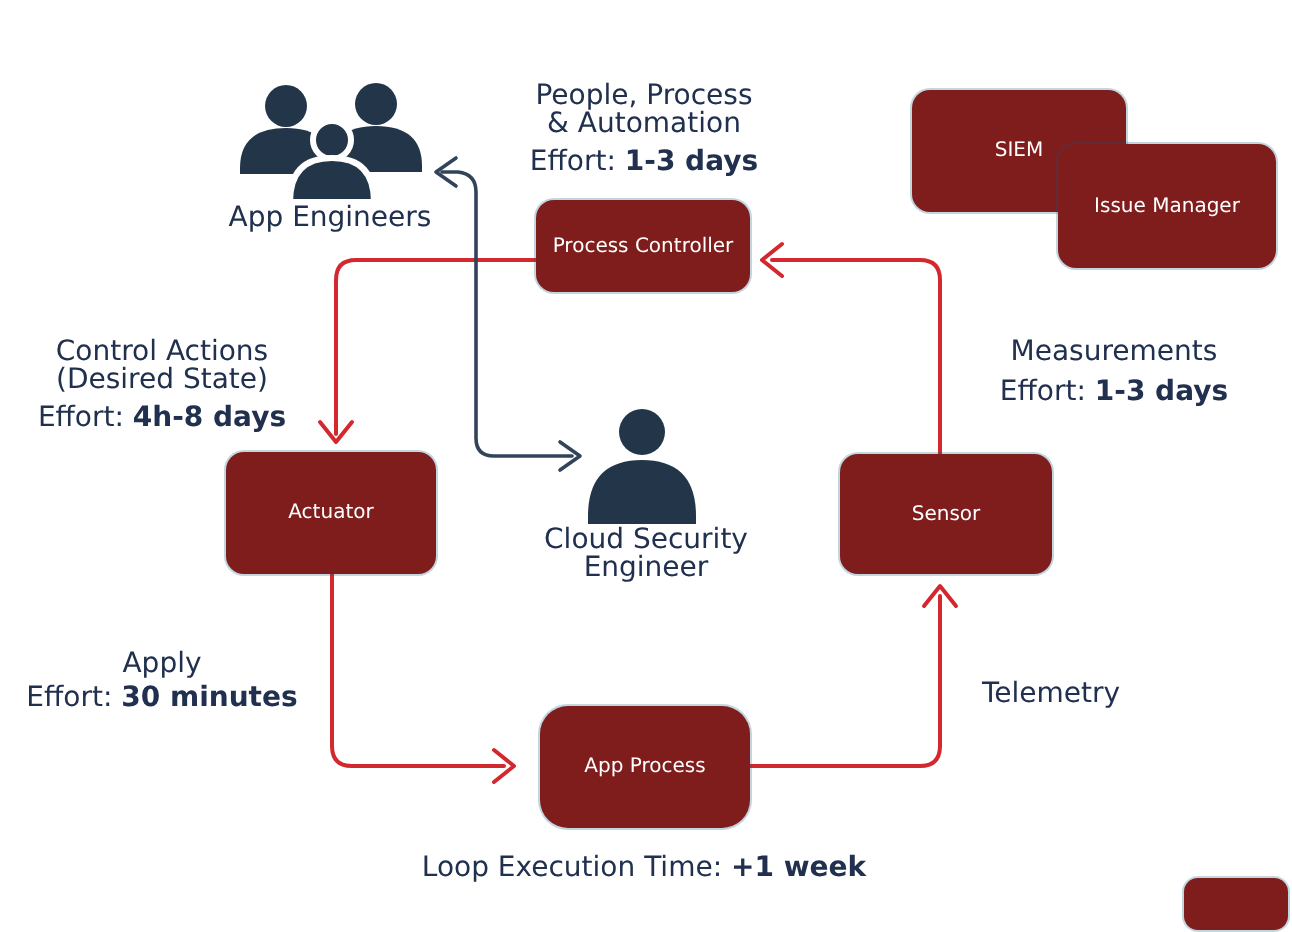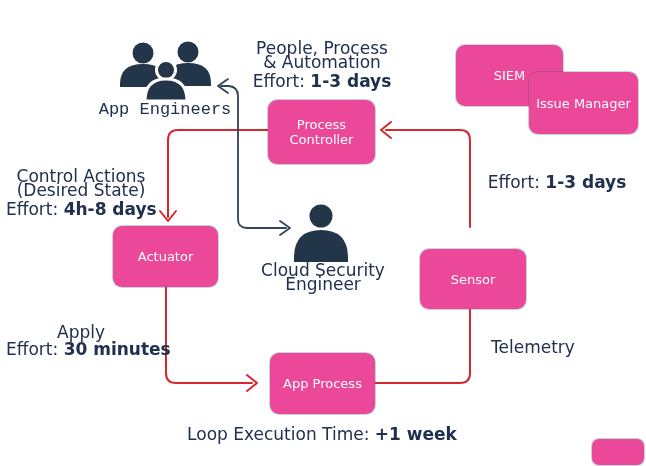--- a/index.html
+++ b/index.html
@@ -2,25 +2,25 @@
 <html><head>
 <meta charset="utf-8">
 <style>
   html,body{margin:0;padding:0;background:#fff;}
   .canvas{
     position:relative;width:646px;height:466px;background:#ffffff;overflow:hidden;
     font-family:"DejaVu Sans","Liberation Sans",sans-serif;color:#20304e;
   }
   .layer{position:absolute;left:0;top:0;width:646px;height:466px;}
   .node{
-    position:absolute;background:#ec4899;border-radius:9px;color:#ffffff;
+    position:absolute;background:#7f1d1d;border-radius:9px;color:#ffffff;
     display:flex;align-items:center;justify-content:center;text-align:center;
-    font-size:13px;line-height:15px;box-shadow:0 0 0 1px rgba(10,90,130,0.25);
+    font-size:10px;line-height:15px;box-shadow:0 0 0 1px rgba(10,90,130,0.25);
   }
-  .lbl{position:absolute;text-align:center;font-size:17px;line-height:13.5px;color:#20304e;}
+  .lbl{position:absolute;text-align:center;font-size:14px;line-height:13.5px;color:#20304e;}
   .lbl .line{display:block;}
   .effort{margin-top:6px;white-space:nowrap;}
   .effort b{font-weight:700;}
   .nowrap{white-space:nowrap;}
 </style>
 </head>
 <body>
 
 <div class="canvas">
 
@@ -62,60 +62,61 @@
     <span>SIEM</span>
   </div>
 
   <div class="node" style="left:529px;top:72px;width:109px;height:62px;">
     <span>
       <span class="line">Issue</span>
       <span class="line">Manager</span>
     </span>
   </div>
 
-  <div class="node" style="left:268px;top:100px;width:107px;height:64px;">
+  <div class="node" style="left:268px;top:100px;width:107px;height:46px;">
     <span>
       <span class="line">Process</span>
       <span class="line">Controller</span>
     </span>
   </div>
 
   <div class="node" style="left:113px;top:226px;width:105px;height:61px;align-items:center;">
     <span>Actuator</span>
   </div>
 
-  <div class="node" style="left:420px;top:227px;width:106px;height:60px;margin-top:22px;">
+  <div class="node" style="left:420px;top:227px;width:106px;height:60px;">
     <span>Sensor</span>
   </div>
 
-  <div class="node" style="left:270px;top:353px;width:105px;height:61px;">
+  <div class="node" style="left:270px;top:353px;width:105px;height:61px;border-radius:14px;">
     <span>App Process</span>
   </div>
 
   <div class="node" style="left:592px;top:439px;width:52px;height:26px;border-radius:7px;"></div>
 
-  <div class="lbl nowrap" style="left:95px;top:103px;width:140px;font-family:Liberation Mono, monospace;">App Engineers</div>
+  <div class="lbl nowrap" style="left:95px;top:103px;width:140px;">App Engineers</div>
 
   <div class="lbl" style="left:247px;top:42px;width:150px;">
     <span class="line">People, Process</span>
     <span class="line">&amp; Automation</span>
     <div class="effort">
       <span>Effort: </span><b>1-3 days</b>
     </div>
   </div>
 
   <div class="lbl" style="left:6px;top:170px;width:150px;text-align:center;">
     <span class="line">Control Actions</span>
     <span class="line">(Desired State)</span>
     <div class="effort">
       <span>Effort: </span><b>4h-8 days</b>
     </div>
   </div>
 
   <div class="lbl" style="left:482px;top:170px;width:150px;">
+    <span class="line">Measurements</span>
     <div class="effort">
       <span>Effort: </span><b>1-3 days</b>
     </div>
   </div>
 
   <div class="lbl" style="left:253px;top:264px;width:140px;">
     <span class="line">Cloud Security</span>
     <span class="line">Engineer</span>
   </div>
 

